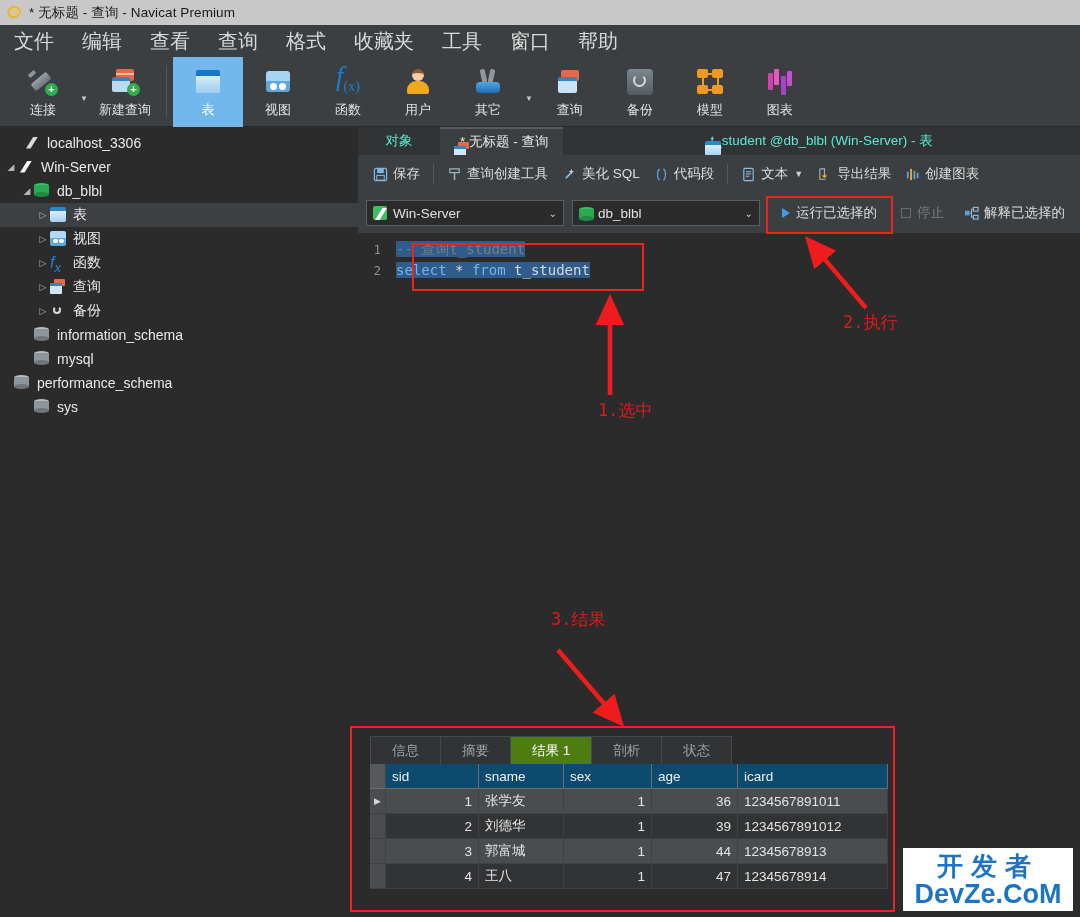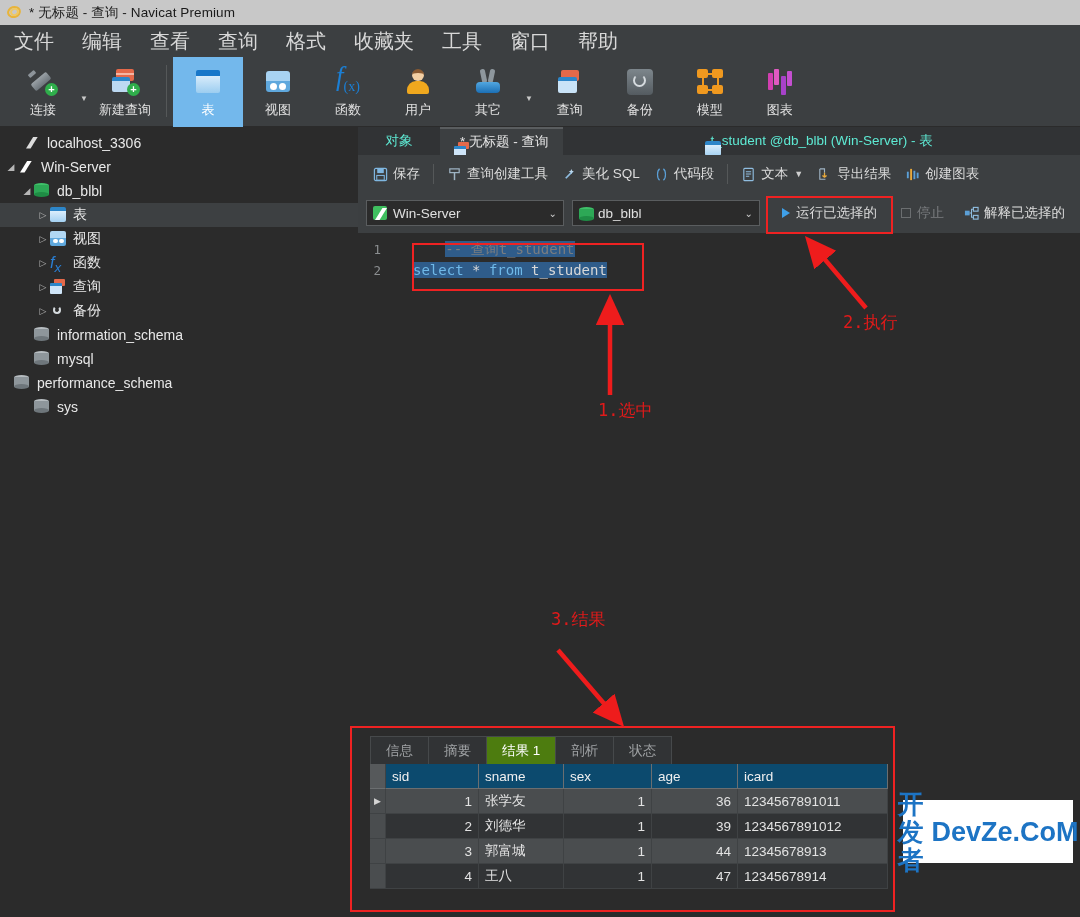--- a/index.html
+++ b/index.html
@@ -188,36 +188,36 @@
   .runbtn { display:flex; align-items:center; height:30px; padding:0 8px; color:#dcdcdc; font-size:13.5px; cursor:default; }
   .runbtn.dim { color:#7b7e80; }
   .tri { width:0;height:0;border-left:8px solid #3fa0e8;border-top:5px solid transparent;border-bottom:5px solid transparent;margin-right:6px;}
   .stopsq { width:10px;height:10px;border:1.6px solid #6b6e70; margin-right:6px;}
 
   
   .editor { position:absolute; left:0; top:106px; width:722px; height:600px; background:#2b2b2b;
     font-family:"DejaVu Sans Mono","Liberation Mono",monospace; font-size:14px; }
   .gutter { position:absolute; left:0; top:0; width:28px; height:600px; color:#8b8e90; font-size:12.5px;
     text-align:right; padding-top:6px; padding-right:5px; line-height:21px; }
-  .codearea { position:absolute; left:55px; top:6px; line-height:21px;text-align:center; }
+  .codearea { position:absolute; left:38px; top:6px; line-height:21px; }
   .cl { height:21px; white-space:pre; }
   .selbg { background:#2f5c8a; }
   .kw { color:#6fb9e8; }
   .cmt { color:#7a7d80; }
   .pl { color:#d8d8d8; }
 
   
   .anno { position:absolute; color:#e01a1a; font-family:"DejaVu Sans Mono","Liberation Mono",monospace;
     font-size:17px; white-space:nowrap; }
   .redbox { position:absolute; border:2px solid #ef2222; }
 
   
   .results { position:absolute; left:358px; top:727px; width:540px; height:184px; background:#2b2b2b; }
   .rtabs { position:absolute; left:12px; top:9px; height:28px; display:flex; }
-  .rtab { height:28px; padding:0 15px; display:flex; align-items:center; font-size:13.5px;
+  .rtab { height:28px; padding:0 21px; display:flex; align-items:center; font-size:13.5px;
     color:#a0a3a5; background:#313335; border:1px solid #46494b; border-bottom:none; margin-right:-1px; cursor:default;}
   .rtab.active { background:#4d7c0f; color:#ffffff; }
   .grid { position:absolute; left:12px; top:37px; width:518px; }
   .grow { display:flex; height:25px; }
   .ghead { background:#0c4a6e; color:#ededed; }
   .gcell { display:flex; align-items:center; font-size:13.5px; color:#e3e3e3;
     border-right:1px solid #3f4244; border-bottom:1px solid #3f4244; padding:0 6px; overflow:hidden; }
   .ghead .gcell { border-bottom:1px solid #6b6e70; border-right:1px solid #6b6e70; color:#f0f0f0; }
   .rowmark { width:16px; flex:0 0 16px; background:#4a4d4f; display:flex; align-items:center; justify-content:center;
     color:#d5d5d5; font-size:9px; border-right:1px solid #3f4244; border-bottom:1px solid #3f4244;}
@@ -226,22 +226,22 @@
   .c-sname { width:85px; flex:0 0 85px; }
   .c-sex { width:88px; flex:0 0 88px; justify-content:flex-end; }
   .c-age { width:86px; flex:0 0 86px; justify-content:flex-end; }
   .c-icard { width:150px; flex:0 0 150px; }
   .ghead .c-sid, .ghead .c-sex, .ghead .c-age { justify-content:flex-start; }
   .row-alt1 { background:#4a4d4f; }
   .row-alt0 { background:#313335; }
   .grow.r0 .c-sid { background:#4a4d4f; }
 
   
-  .wm { position:absolute; left:903px; top:800px; width:170px; height:63px; background:#ffffff;
-    display:flex; flex-direction:row; align-items:center; justify-content:center; }
+  .wm { position:absolute; left:903px; top:848px; width:170px; height:63px; background:#ffffff;
+    display:flex; flex-direction:column; align-items:center; justify-content:center; }
   .wm .l1 { font-size:26px; color:#1d74c4; letter-spacing:8px; font-weight:bold; line-height:28px; }
   .wm .l2 { font-size:27px; color:#1d74c4; font-weight:bold; line-height:28px; letter-spacing:0px;}
 </style>
 </head>
 <body>
 
 <div id="app">
 
   <div class="titlebar">
     <div class="nav-logo">

